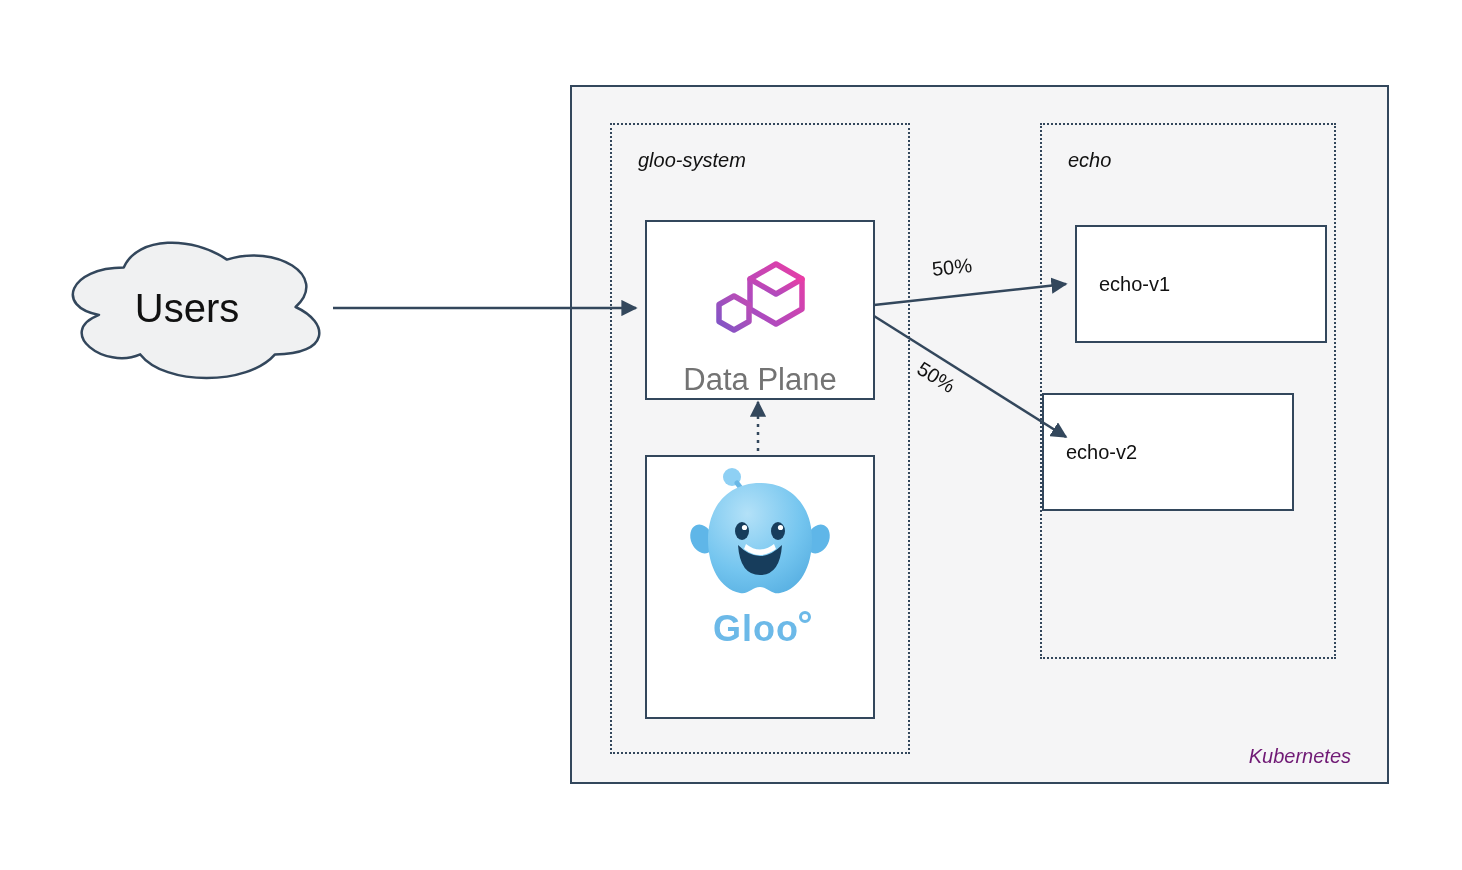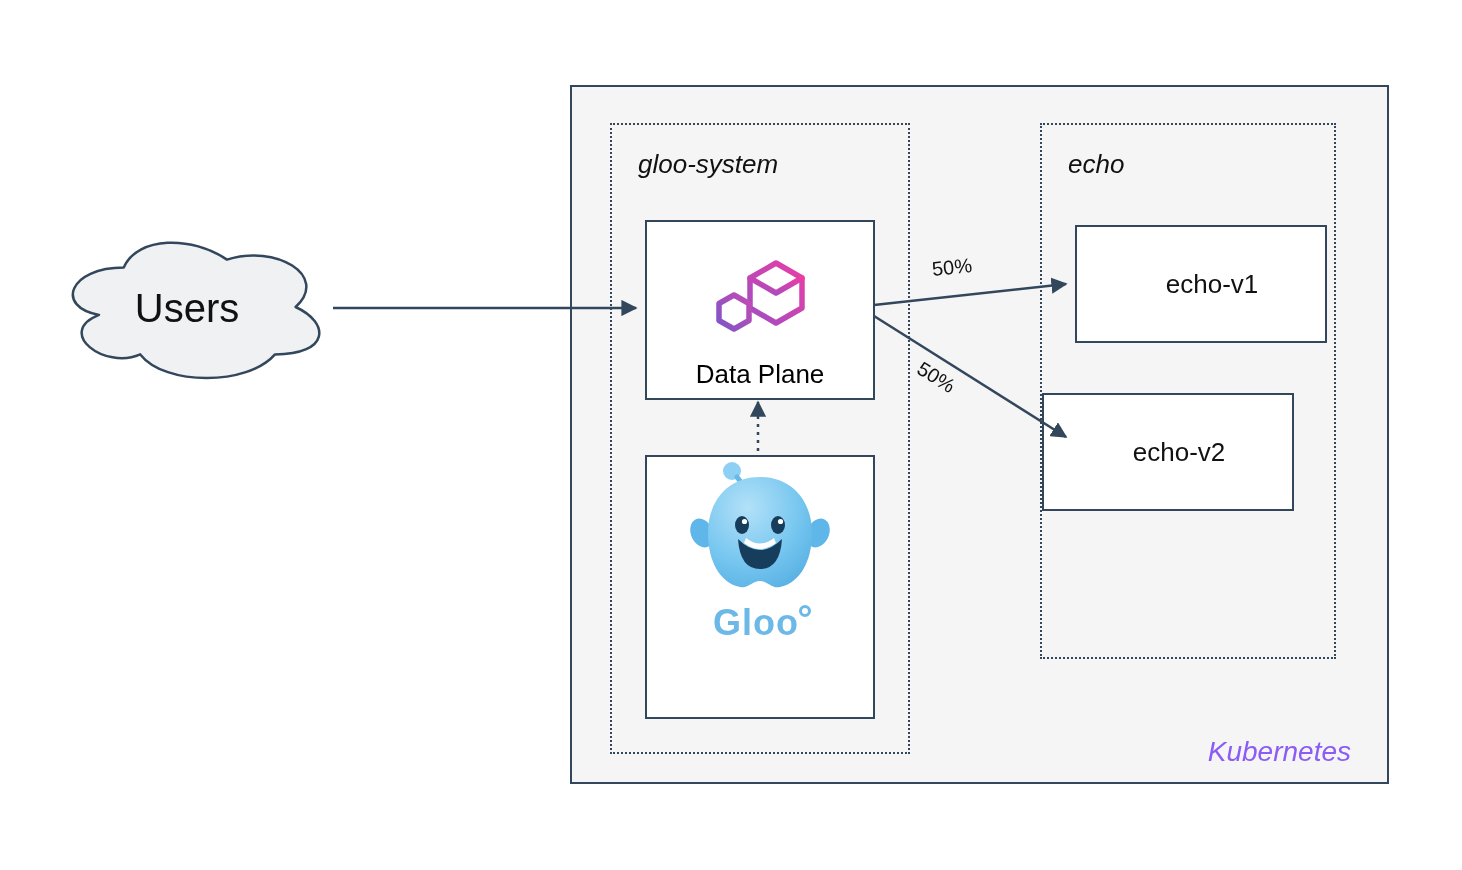--- a/index.html
+++ b/index.html
@@ -10,50 +10,50 @@
   }
   .abs { position:absolute; }
 
   
   #k8s-box {
     left:570px; top:85px; width:815px; height:695px;
     background:#f5f5f6; border:2px solid #33475c;
   }
   .k8s-caption {
     position:absolute; right:36px; bottom:14px;
-    font-size:28px; font-style:italic; color:#8b5cf6;
+    font-size:20px; font-style:italic; color:#701a75;
   }
 
   
   .namespace {
     position:absolute; border:2px dotted #33475c; background:transparent;
   }
   #ns-gloo { left:610px; top:123px; width:296px; height:627px; }
   #ns-echo { left:1040px; top:123px; width:292px; height:532px; }
   .ns-label {
     position:absolute; left:26px; top:24px;
-    font-size:26px; font-style:italic; color:#111;
+    font-size:20px; font-style:italic; color:#111;
   }
 
   
   .node {
     position:absolute; background:#ffffff; border:2px solid #33475c;
     display:flex; flex-direction:column; align-items:center;
   }
   #data-plane { left:645px; top:220px; width:226px; height:176px; justify-content:flex-end; }
   #control-plane { left:645px; top:455px; width:226px; height:260px; justify-content:flex-end; }
-  .node-label { font-size:26px; color:#000000; padding-bottom:8px; }
+  .node-label { font-size:31px; color:#737373; padding-bottom:0; }
 
   #data-plane .icon-wrap { flex:1; display:flex; align-items:center; justify-content:center; padding-top:10px; }
-  #control-plane .icon-wrap { flex:1; display:flex; align-items:flex-start; justify-content:center; }
+  #control-plane .icon-wrap { flex:1; display:flex; align-items:flex-start; justify-content:center; padding-top:6px; }
 
   .svc-node {
     position:absolute; background:#ffffff; border:2px solid #33475c;
     display:flex; align-items:center; padding-left:22px;
-    font-size:26px; color:#111;justify-content:center;
+    font-size:20px; color:#111;
   }
   #echo-v1 { left:1075px; top:225px; width:226px; height:114px; }
   #echo-v2 { left:1042px; top:393px; width:226px; height:114px; }
 
   
   #users-cloud { left:55px; top:228px; }
   #users-label {
     left:57px; top:286px; width:260px; text-align:center;
     font-size:40px; color:#111;
   }

